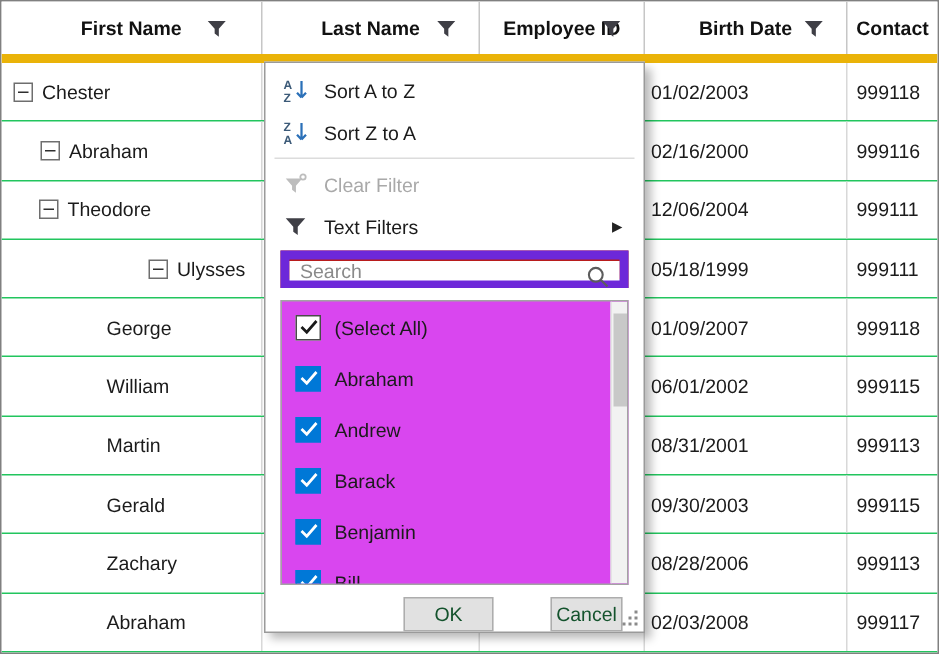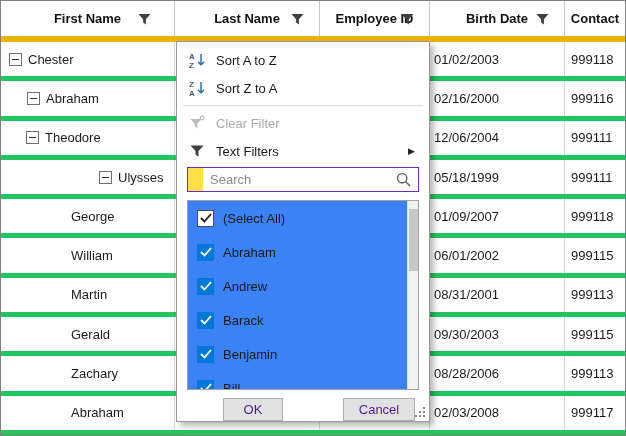--- a/index.html
+++ b/index.html
@@ -20,21 +20,21 @@
     position:relative; display:flex; align-items:center; justify-content:center;
     border-right:1px solid #c6c6c6; font-weight:bold; color:#111;
   }
   .hcell:last-child { border-right:none; }
   .hcell .funnel { position:absolute; right:14px; top:50%; transform:translateY(-50%); width:15px; height:15px; }
   .hcell.c1 .funnel { right:22px; }
 
   
   .row {
     display:grid; grid-template-columns:174px 145px 110px 135px 1fr;
-    height:39.3px; border-bottom:5px solid #22c55e;text-align:right;
+    height:39.3px; border-bottom:1px solid #22c55e;text-align:right;
   }
   .cell { display:flex; align-items:center; border-right:1px solid #d8d8d8; overflow:hidden; }
   .cell:last-child { border-right:none; }
   .c-first { gap:6px; }
   .lv0{padding-left:8px} .lv1{padding-left:26px} .lv2{padding-left:25px} .lv3{padding-left:98px} .leaf{padding-left:70px}
   .c-birth{ padding-left:4px; } .c-contact{ padding-left:6px; }
 
   .expander {
     position:relative; width:13px; height:13px; flex:none;
     border:1px solid #6e6e6e; background:#fff;
@@ -51,50 +51,50 @@
     box-shadow:4px 4px 6px rgba(0,0,0,.28); padding-top:4px;
   }
   .menu-item {
     display:flex; align-items:center; height:28px; padding:0 10px; gap:9px; cursor:default;
   }
   .menu-item .mi-icon { width:20px; display:flex; justify-content:center; flex:none; }
   .menu-item.disabled { color:#a9a9a9; }
   .submenu-arrow { margin-left:auto; font-size:9px; color:#222; padding-right:4px; }
   .msep { height:1px; background:#dcdcdc; margin:3px 6px; }
 
-  .search-row { position:relative; margin:2px 10px 0; height:25px; border:1px solid #6d28d9; background:#fde047;padding-left:15px; }
+  .search-row { position:relative; margin:2px 10px 0; height:25px; border:6px solid #6d28d9; background:#b91c1c; }
   .search-row input {
     width:100%; height:100%; border:none; outline:none;
     font:13px "Liberation Sans", sans-serif; padding:0 28px 0 7px; color:#333;
   }
   .search-row input::placeholder { color:#8a8a8a; }
   .search-row .mag { position:absolute; right:6px; top:4px; }
 
   .listbox {
     position:relative; margin:8px 10px 0; height:190px;
-    border:1px solid #a3a3a3; overflow:hidden; background:#3b82f6;
+    border:1px solid #a3a3a3; overflow:hidden; background:#d946ef;
   }
   .litem { height:34px; display:flex; align-items:center; gap:9px; padding-left:9px; }
   .cb {
     width:17px; height:17px; flex:none; display:flex; align-items:center; justify-content:center;
     background:#0078d7; border:1px solid #0078d7;
   }
   .cb.selectall { background:#fff; border-color:#4a4a4a; }
   .vscroll {
     position:absolute; top:0; right:0; bottom:0; width:11px;
     background:#f2f2f2; border-left:1px solid #e4e4e4;
   }
   .vthumb { position:absolute; top:8px; left:1px; width:9px; height:62px; background:#c8c8c8; }
 
   .btnrow { display:flex; justify-content:flex-end; align-items:center; margin-top:8px; padding-right:14px; gap:38px; }
   .btn {
     height:23px; background:#e1e1e1; border:1px solid #adadad;
-    font:13px "Liberation Sans", sans-serif; color:#4c1d95; cursor:default;
-  }
-  .btn.ok { width:60px; } .btn.cancel { width:72px;margin-left:22px; }
+    font:13px "Liberation Sans", sans-serif; color:#14532d; cursor:default;
+  }
+  .btn.ok { width:60px; } .btn.cancel { width:48px; }
 
   .grip { position:absolute; right:3px; bottom:3px; width:11px; height:11px; }
   .grip::before {
     content:""; position:absolute; left:0; top:8px; width:2px; height:2px; background:#8a8a8a;
     box-shadow:4px 0 0 #8a8a8a, 8px 0 0 #8a8a8a, 4px -4px 0 #8a8a8a, 8px -4px 0 #8a8a8a, 8px -8px 0 #8a8a8a;
   }
 </style>
 </head>
 <body>
 

